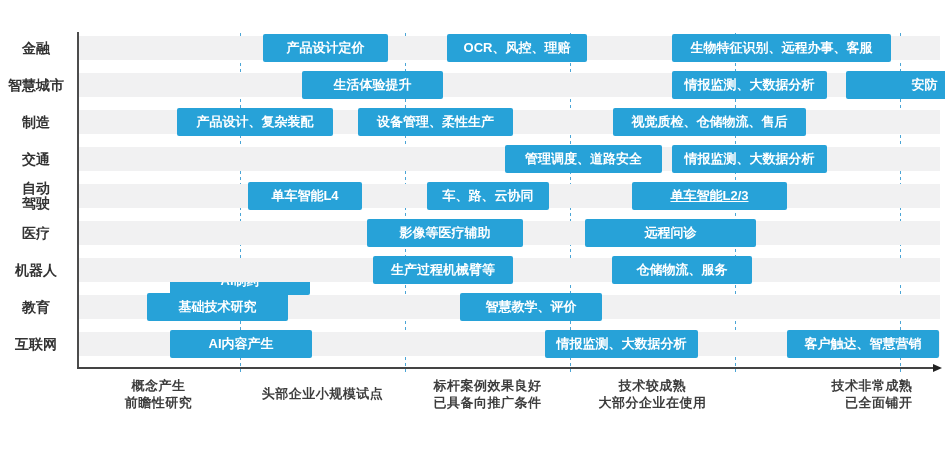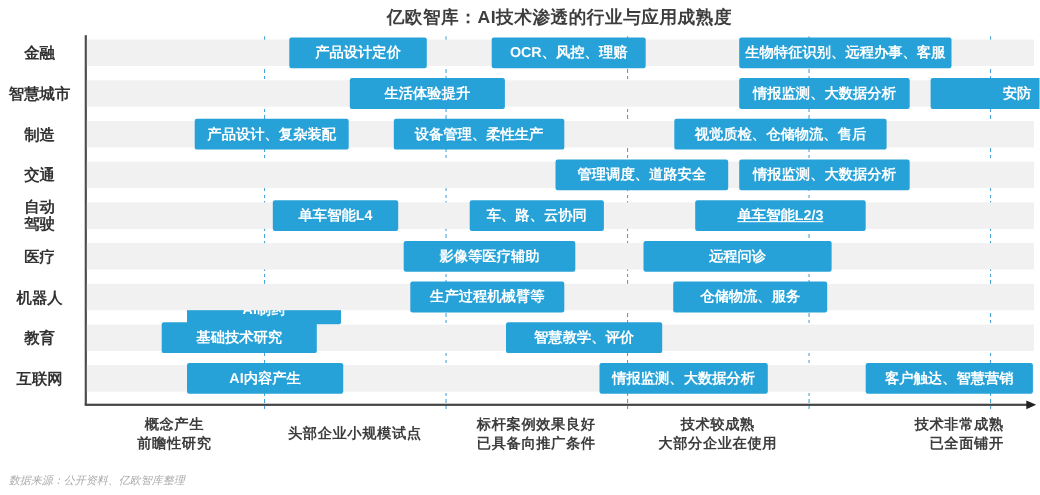--- a/index.html
+++ b/index.html
@@ -21,41 +21,40 @@
   .x-arrow{position:absolute;left:933px;top:363.5px;width:0;height:0;
        border-left:9px solid #222;border-top:4.5px solid transparent;border-bottom:4.5px solid transparent;}
   .stage-label{position:absolute;top:377px;width:190px;text-align:center;
        font-size:13px;font-weight:bold;color:#3d3d3d;line-height:17px;white-space:pre-line;letter-spacing:.5px;}
   .source-note{position:absolute;left:8px;top:430px;font-size:10px;font-style:italic;color:#ababab;}
 </style>
 </head>
 <body>
 
 <div id="stage">
-  <div class="chart-title">亿欧智库：AI技术渗透的行业与应用成熟度</div>
   <div class="y-axis"></div>
   <div id="plot">
       <div class="dash-line" style="left: 240px;"></div>
       <div class="dash-line" style="left: 405px;"></div>
       <div class="dash-line" style="left: 570px;"></div>
       <div class="dash-line" style="left: 735px;"></div>
       <div class="dash-line" style="left: 900px;"></div>
       <div class="row-band" style="left: 79px; top: 36px; width: 861px;"></div>
       <div class="row-label" style="top: 40.5px;">金融</div>
       <div class="mat-box" style="left: 263px; top: 34px; width: 125px;">产品设计定价</div>
       <div class="mat-box" style="left: 447px; top: 34px; width: 140px;">OCR、风控、理赔</div>
-      <div class="mat-box" style="left: 672px; top: 34px; width: 193px;">生物特征识别、远程办事、客服</div>
+      <div class="mat-box" style="left: 672px; top: 34px; width: 219px;">生物特征识别、远程办事、客服</div>
       <div class="row-band" style="left: 79px; top: 73px; width: 861px;"></div>
       <div class="row-label" style="top: 77.5px;">智慧城市</div>
-      <div class="mat-box" style="left: 302px; top: 71px; width: 141px; margin-left: 16px;">生活体验提升</div>
+      <div class="mat-box" style="left: 302px; top: 71px; width: 141px;">生活体验提升</div>
       <div class="mat-box" style="left: 672px; top: 71px; width: 155px;">情报监测、大数据分析</div>
       <div class="mat-box" style="left: 846px; top: 71px; width: 85px; padding-left: 36px;">安防</div>
       <div class="row-band" style="left: 79px; top: 110px; width: 861px;"></div>
       <div class="row-label" style="top: 114.5px;">制造</div>
-      <div class="mat-box" style="left: 177px; top: 108px; width: 140px; text-align: center;">产品设计、复杂装配</div>
+      <div class="mat-box" style="left: 177px; top: 108px; width: 156px; text-align: center;">产品设计、复杂装配</div>
       <div class="mat-box" style="left: 358px; top: 108px; width: 155px;">设备管理、柔性生产</div>
       <div class="mat-box" style="left: 613px; top: 108px; width: 193px;">视觉质检、仓储物流、售后</div>
       <div class="row-band" style="left: 79px; top: 147px; width: 861px;"></div>
       <div class="row-label" style="top: 151.5px;">交通</div>
       <div class="mat-box" style="left: 505px; top: 145px; width: 157px;">管理调度、道路安全</div>
       <div class="mat-box" style="left: 672px; top: 145px; width: 155px;">情报监测、大数据分析</div>
       <div class="row-band" style="left: 79px; top: 184px; width: 861px;"></div>
       <div class="row-label" style="top: 181px;">自动
 驾驶</div>
       <div class="mat-box" style="left: 248px; top: 182px; width: 114px;">单车智能L4</div>
@@ -86,14 +85,13 @@
       <div class="stage-label" style="left: 63.5px;">概念产生
 前瞻性研究</div>
       <div class="stage-label" style="left: 227.5px; top: 385px;">头部企业小规模试点</div>
       <div class="stage-label" style="left: 392.5px;">标杆案例效果良好
 已具备向推广条件</div>
       <div class="stage-label" style="left: 557.5px;">技术较成熟
 大部分企业在使用</div>
       <div class="stage-label" style="left: 722.5px; text-align: right;">技术非常成熟
 已全面铺开</div>
     </div>
-  <div class="source-note">数据来源：公开资料、亿欧智库整理</div>
 </div>
 
 </body></html>

